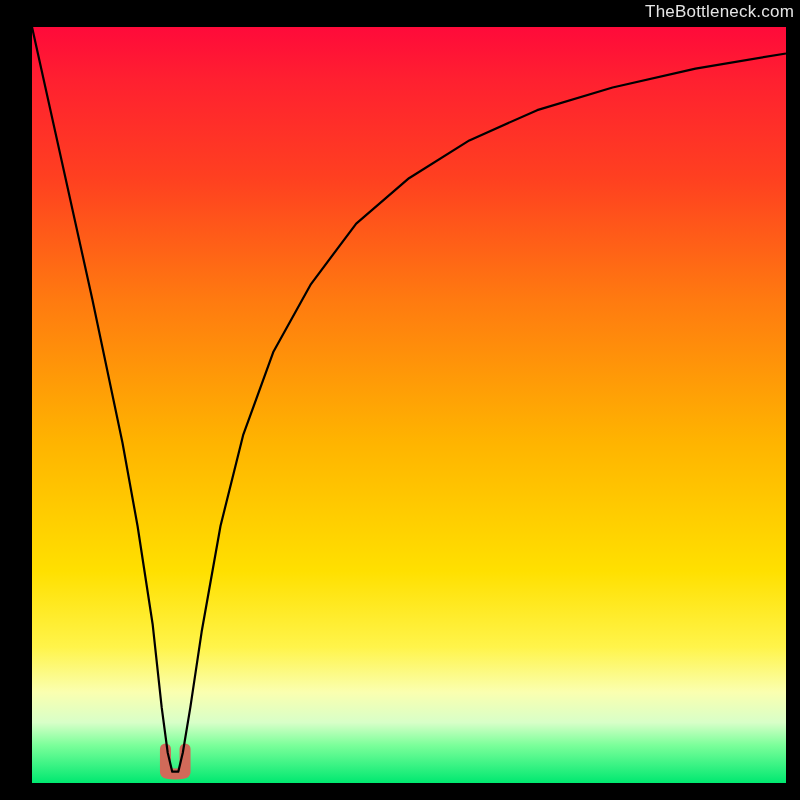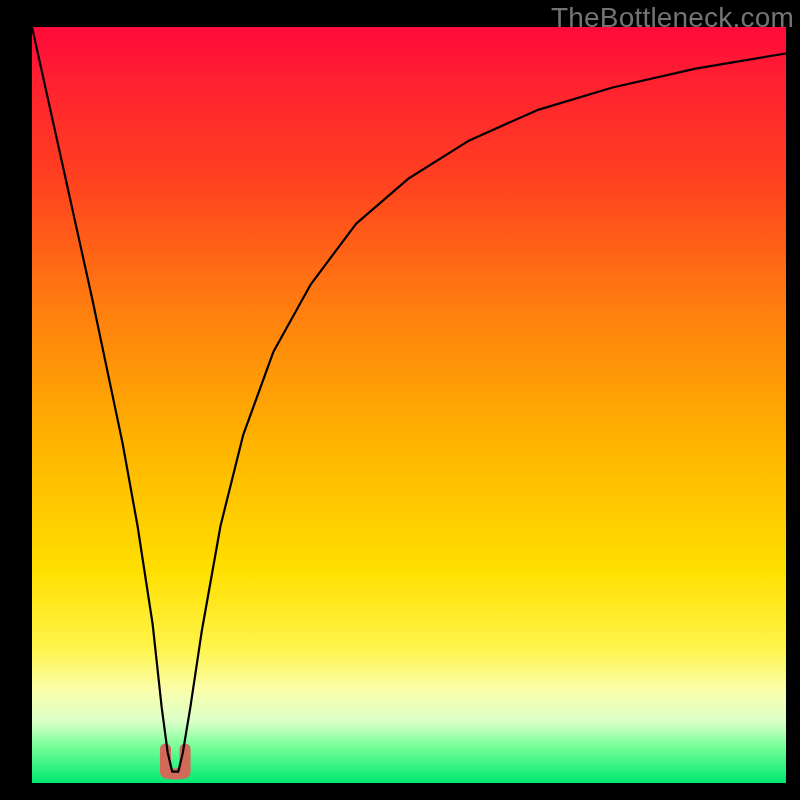--- a/index.html
+++ b/index.html
@@ -31,22 +31,22 @@
       #faffb0 88%,
       #d8ffc8 92%,
       #7bff9a 95%,
       #00e870 100%);
   }
   .watermark {
     position: absolute;
     right: 6px;
     top: 2px;
     font-family: Arial, Helvetica, sans-serif;
-    font-size: 28px;
-    color: #737373;
+    font-size: 17px;
+    color: #e5e5e5;
     letter-spacing: 0.2px;
     user-select: none;
   }
   svg.curve {
     position: absolute;
     left: 0;
     top: 0;
   }
 </style>
 </head>

